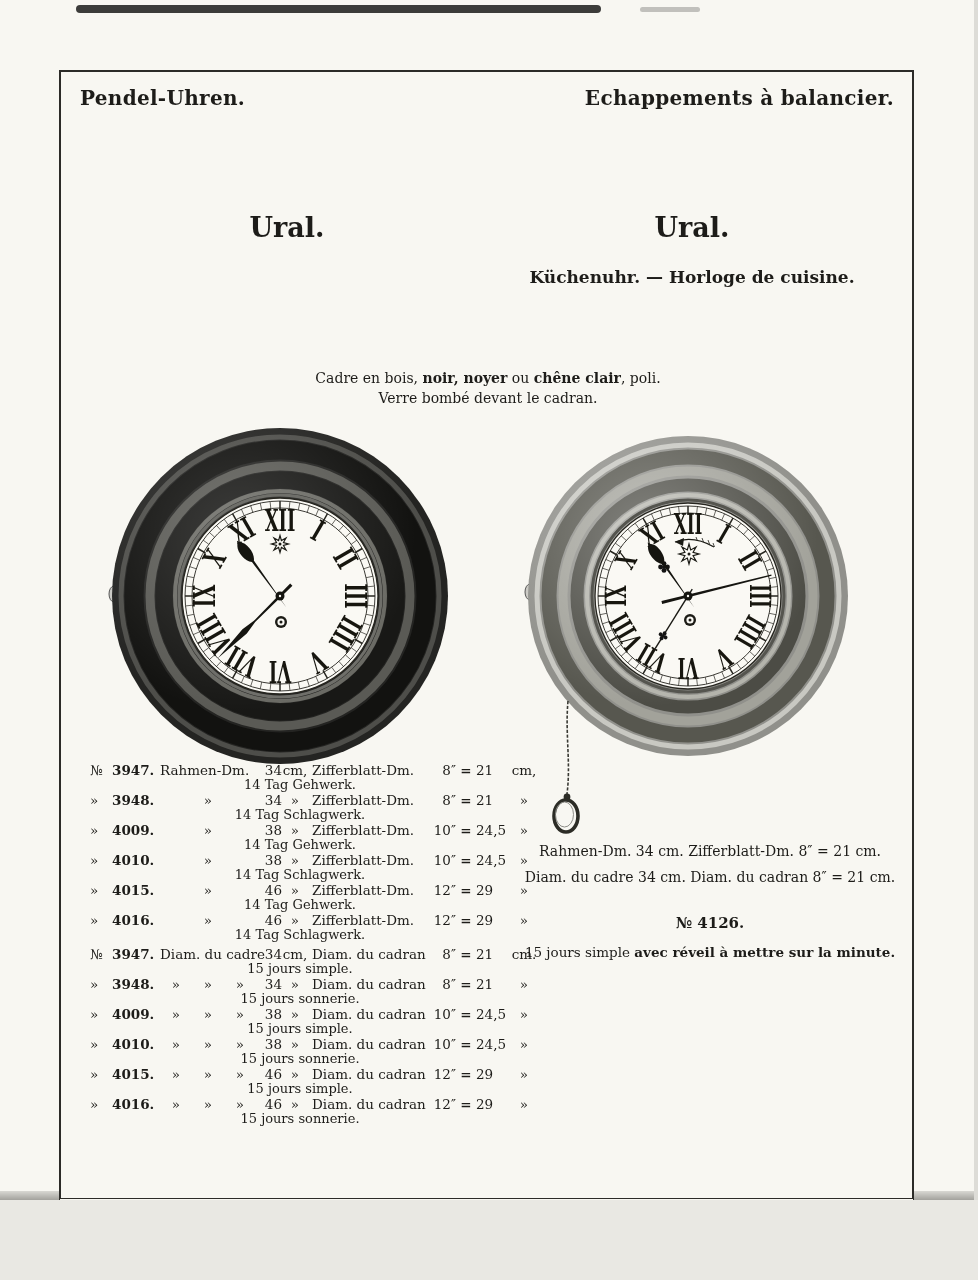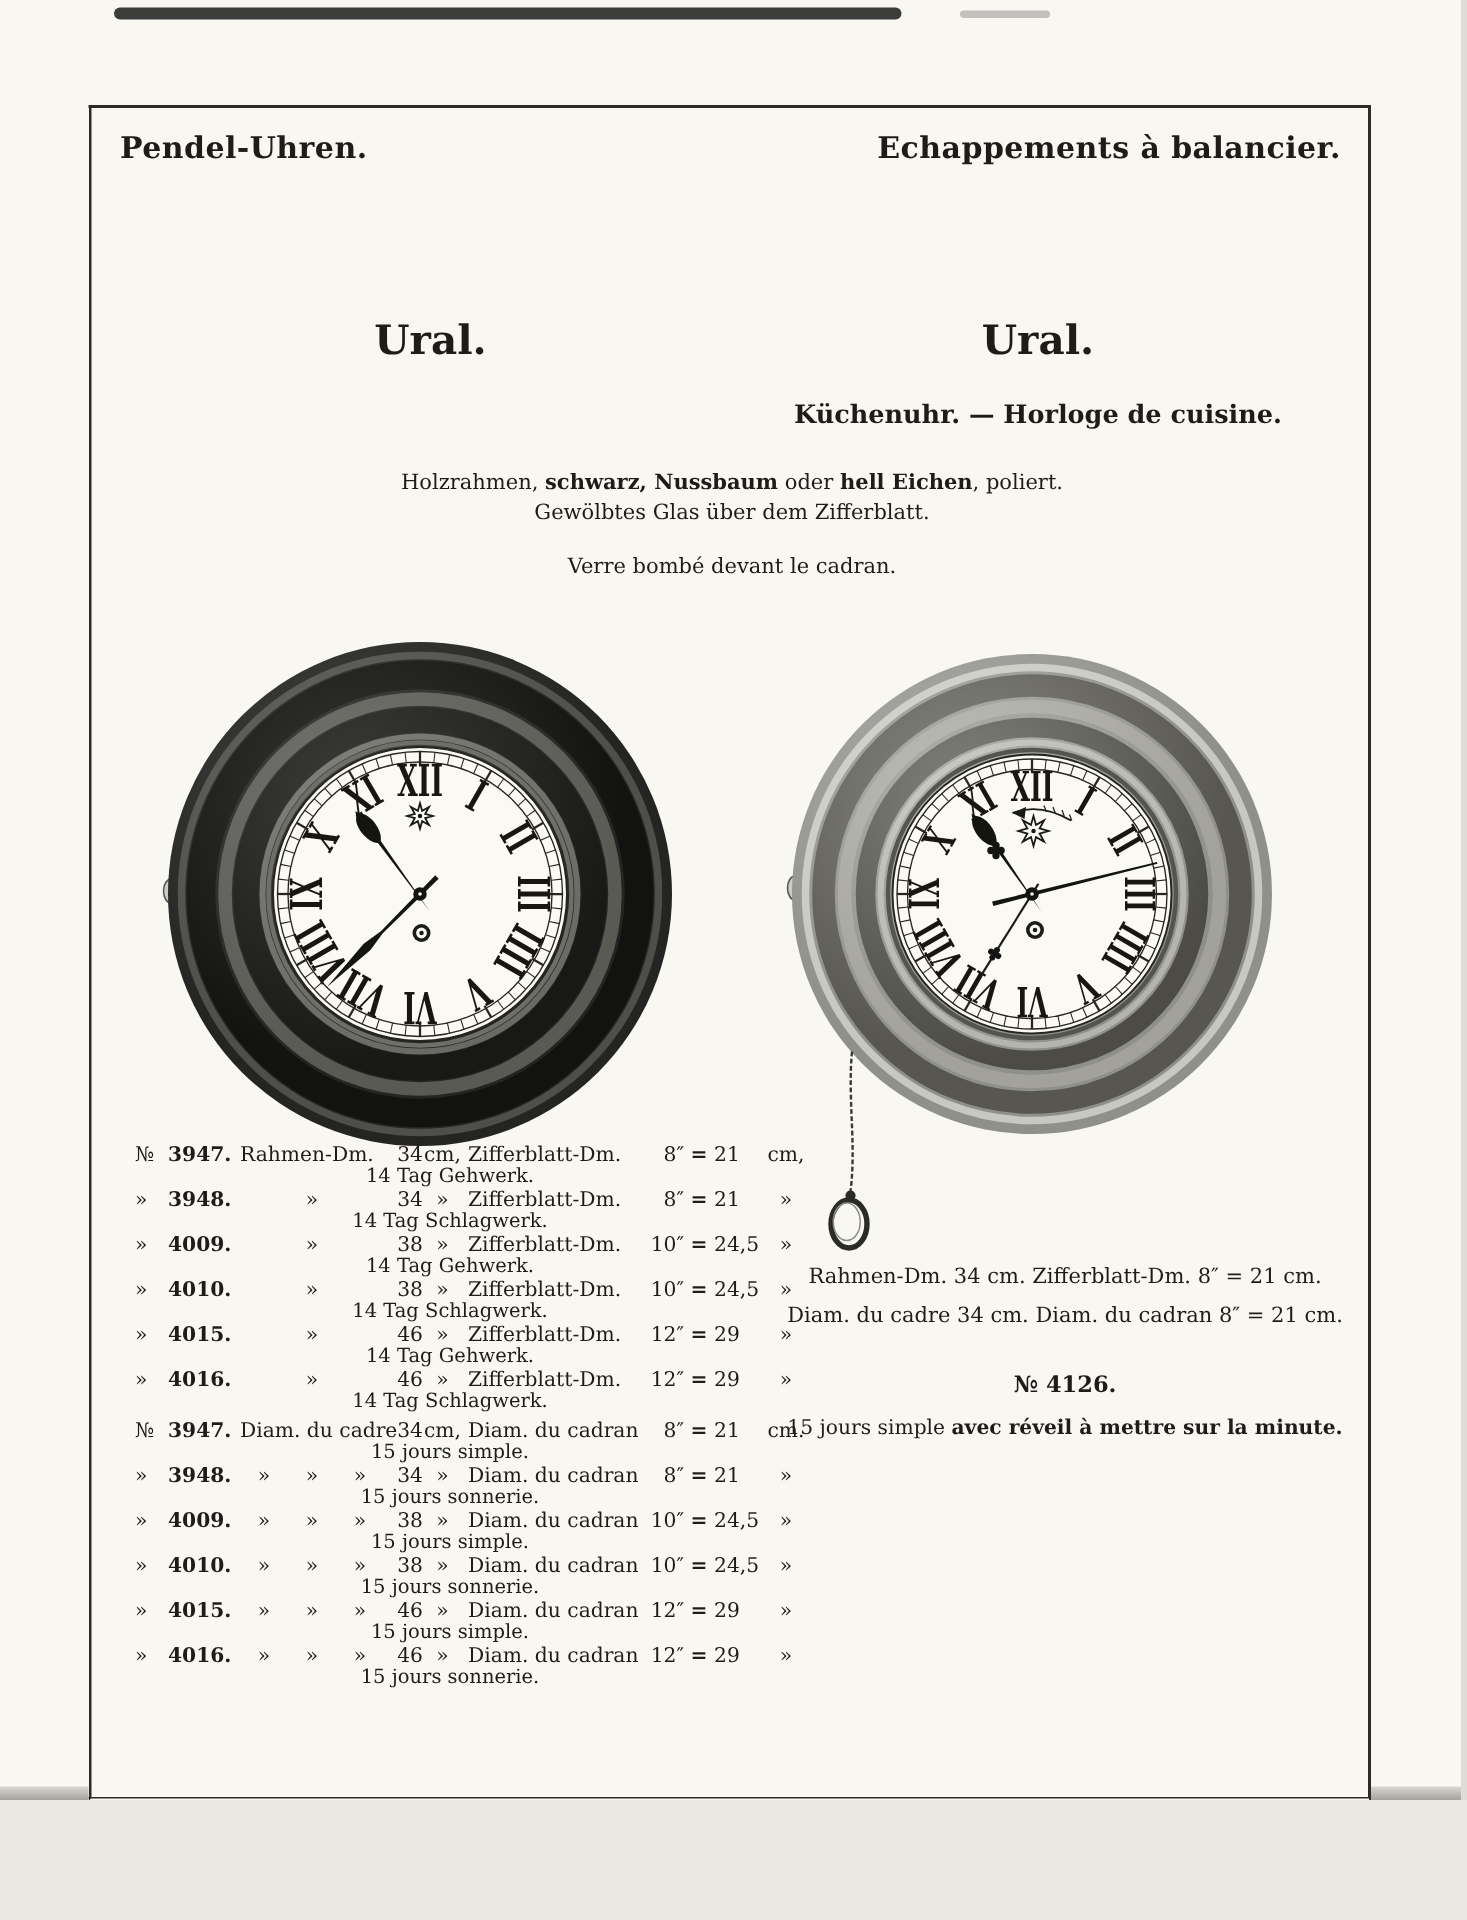--- a/index.html
+++ b/index.html
@@ -61,25 +61,22 @@
   <div class="artifact-right"></div>
 
   <div class="frame">
     <div class="hdr hdr-left">Pendel-Uhren.</div>
     <div class="hdr hdr-right">Echappements à balancier.</div>
 
     <div class="title title-left">Ural.</div>
     <div class="title title-right">Ural.</div>
     <div class="subtitle">Küchenuhr. — Horloge de cuisine.</div>
 
-    <div class="desc desc-de">
-      <div id="desc-de-1"><span>Holzrahmen, </span><span class="b">schwarz, Nussbaum</span><span> oder </span><span class="b">hell Eichen</span><span>, poliert.</span></div>
-      <div id="desc-de-2"><span>Gewölbtes Glas über dem Zifferblatt.</span></div>
-    </div>
     <div class="desc desc-fr">
+      <div id="desc-fr-1"><span>Cadre en bois, </span><span class="b">noir, noyer</span><span> ou </span><span class="b">chêne clair</span><span>, poli.</span></div>
       <div id="desc-fr-2"><span>Verre bombé devant le cadran.</span></div>
     </div>
 
     <svg id="clock-left" class="clock-svg" width="374" height="380">
         <defs>
           <radialGradient id="clock-left-shine" cx="38%" cy="32%" r="75%">
             <stop offset="0%" stop-color="#ffffff" stop-opacity="0.16"></stop>
             <stop offset="70%" stop-color="#ffffff" stop-opacity="0"></stop>
           </radialGradient>
         </defs>

